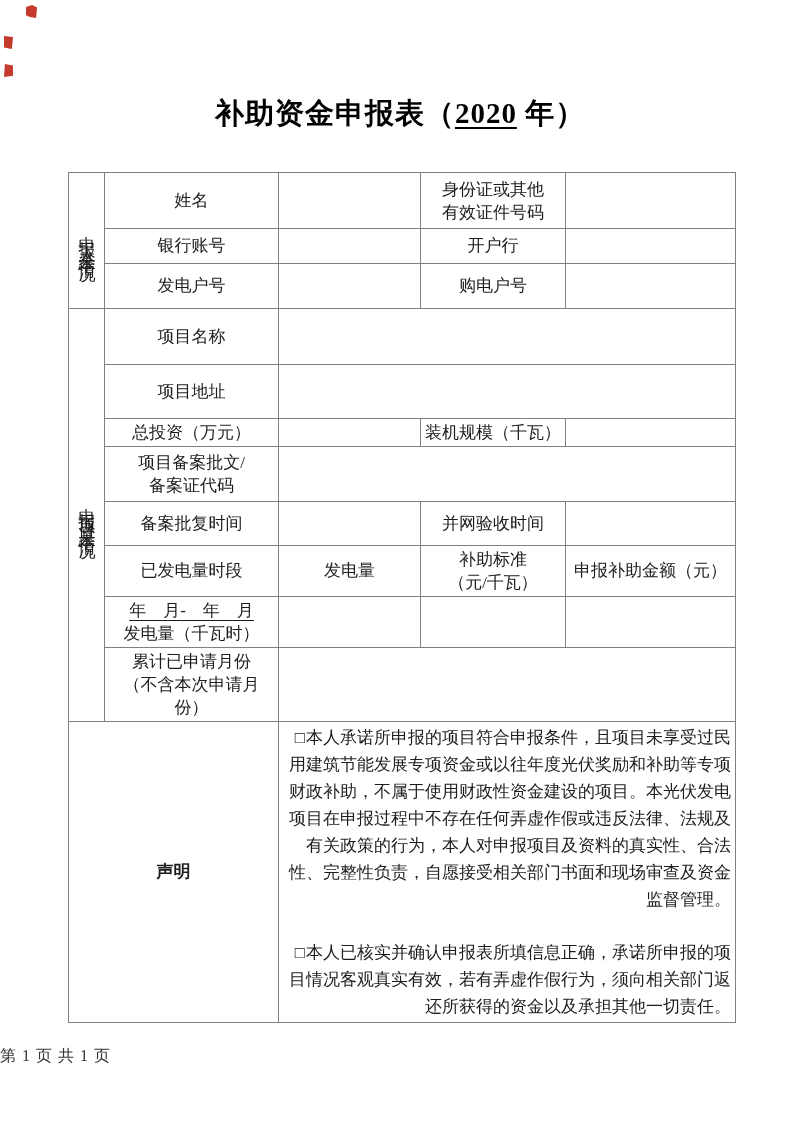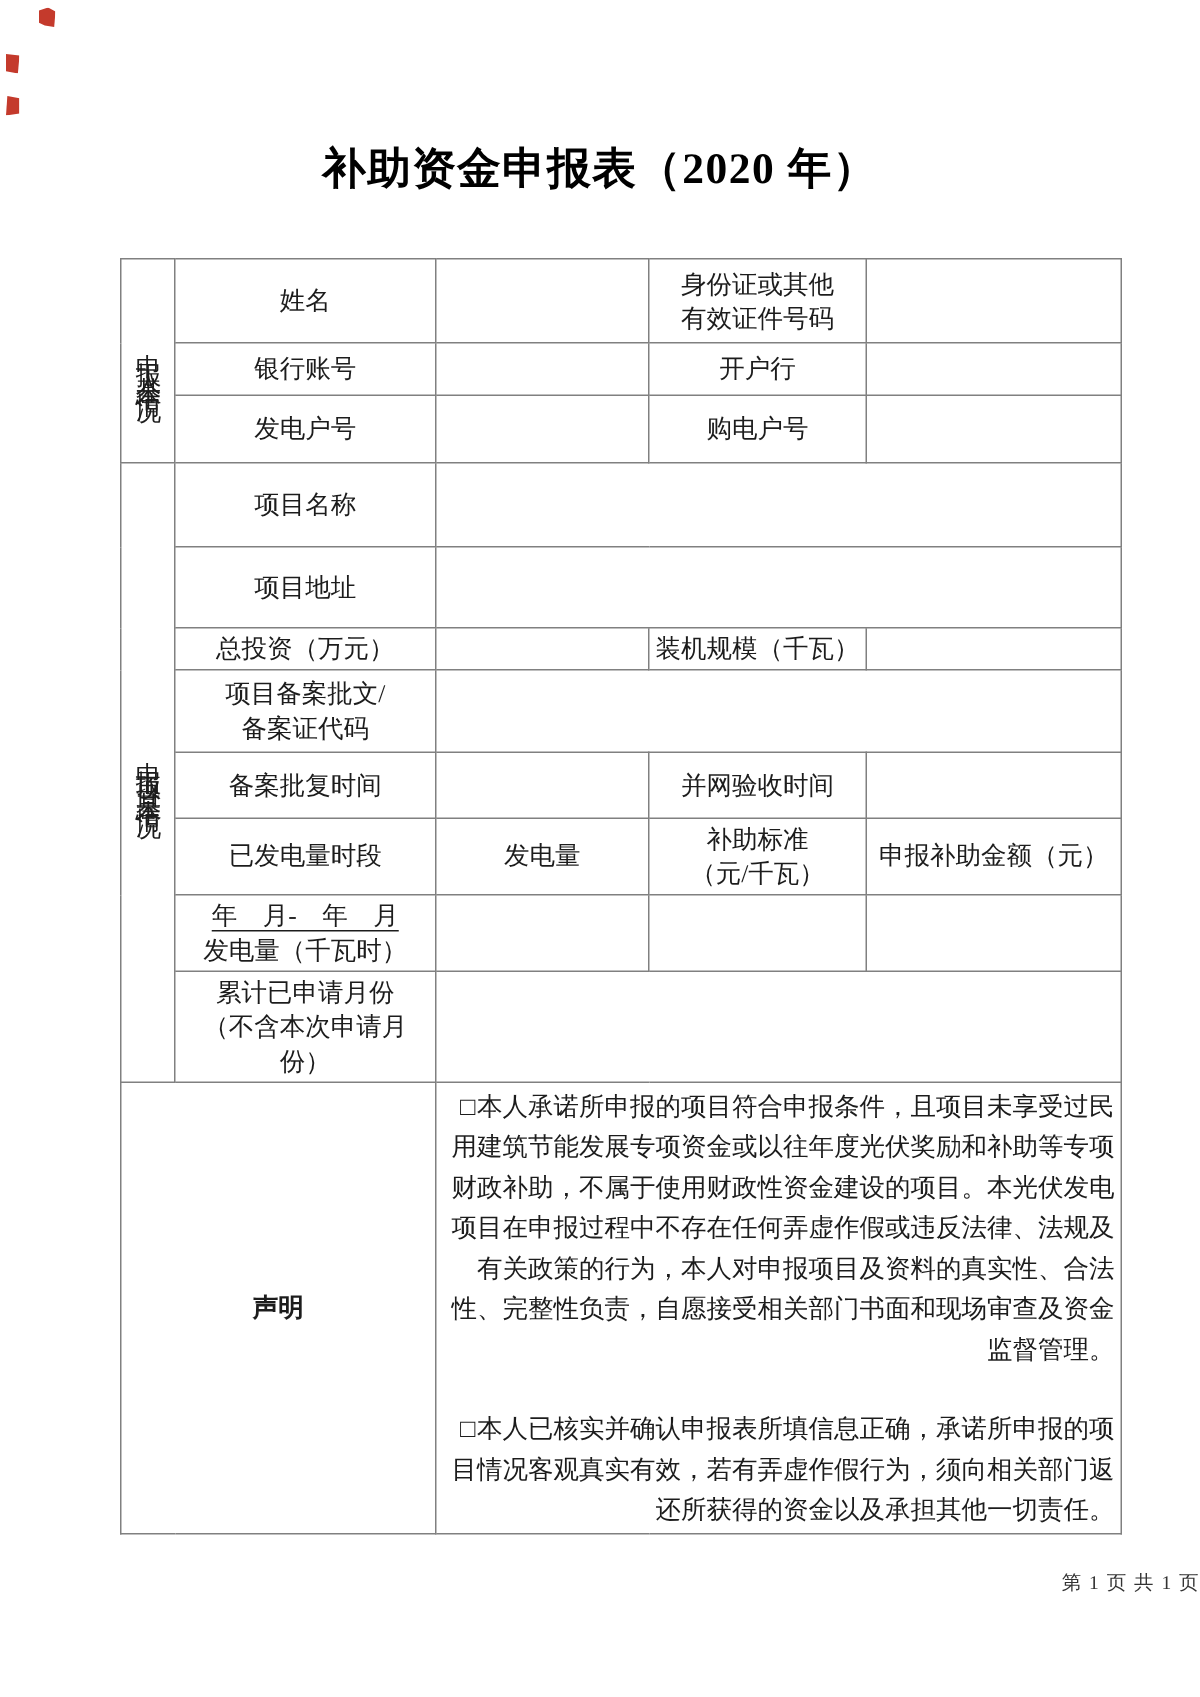--- a/index.html
+++ b/index.html
@@ -26,24 +26,24 @@
   .red-mark.m2{left:4px;top:36px;width:9px;height:13px;
     clip-path:polygon(0 0,100% 8%,88% 100%,0 88%);}
   .red-mark.m3{left:4px;top:64px;width:9px;height:13px;
     clip-path:polygon(10% 0,100% 12%,100% 90%,0 100%);}
 
   .title{
     position:absolute;left:0;top:94px;width:100%;
     text-align:center;font-weight:700;font-size:29px;line-height:39px;
     letter-spacing:1px;color:#000;
   }
-  .title .yr{text-underline-offset:4px;}
+  .title .yr{text-decoration:underline;text-underline-offset:4px;}
 
   table.form{
-    position:absolute;left:80px;top:172px;
+    position:absolute;left:68px;top:172px;
     border-collapse:collapse;table-layout:fixed;
     width:667px;
   }
   table.form td{
     border:1px solid var(--border-gray);
     padding:2px 4px;
     font-size:17px;
     text-align:center;vertical-align:middle;
     line-height:22px;
   }
@@ -58,21 +58,21 @@
     padding:12px 14px 12px 9px;
   }
   .decl-body p{margin:0 0 26px 0;font-size:17px;line-height:27px;text-align:right;}
   .decl-body p:last-child{margin-bottom:0;}
   .cb{margin-right:1px;}
   .two-line div{line-height:23px;}
   .ul{text-decoration:underline;text-underline-offset:4px;}
 
   .footer{
     position:absolute;left:0;top:1046px;width:100%;
-    text-align:right;font-size:13px;color:#333;letter-spacing:1px;
+    text-align:left;font-size:16px;color:#333;letter-spacing:1px;
   }
 </style>
 </head>
 <body>
 
 <div class="page">
 
   <div class="red-mark m1"></div>
   <div class="red-mark m2"></div>
   <div class="red-mark m3"></div>

